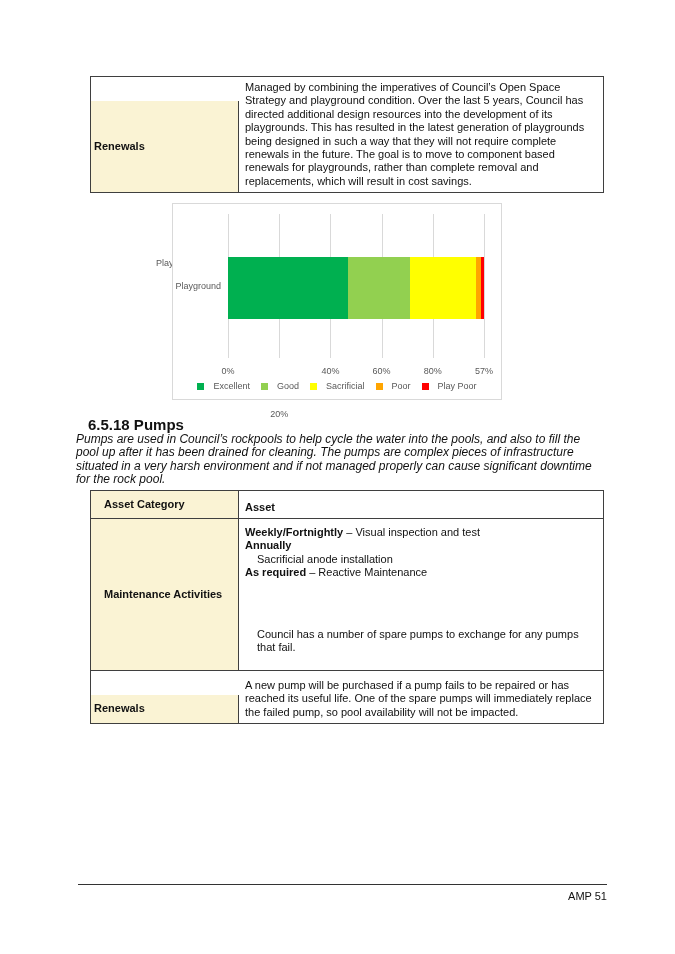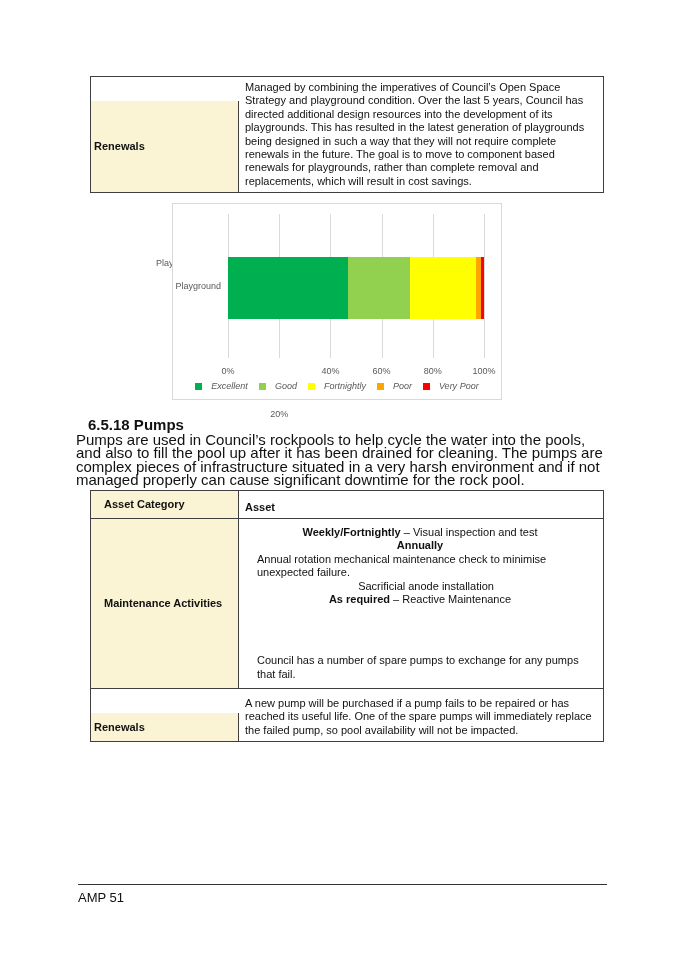--- a/index.html
+++ b/index.html
@@ -31,21 +31,21 @@
     font-weight: bold;
     display: flex; align-items: center;
     padding: 3px 4px 3px 13px;
   }
   .t-label.tight { padding-left: 3px; margin-top: 24px; }
   .t-value {
     flex: 1 1 auto;
     padding: 4px 8px 4px 6px;
     display: flex; flex-direction: column; justify-content: flex-end;
   }
-  .t-value.top { justify-content: flex-start; padding-top: 7px; padding-bottom: 7px; align-items: center; }
+  .t-value.top { justify-content: flex-start; padding-top: 7px; padding-bottom: 7px; }
   .t-value p { margin: 0; }
 
   #table1 { left: 90px; top: 76px; }
   #table1 .t-label { align-items: center; }
   #table2 { left: 90px; top: 490px; }
   .row-h1 { min-height: 27px; }
   .row-h2 { min-height: 28px; }
   .row-h3 { min-height: 152px; }
   .row-h4 { min-height: 53px; }
 
@@ -102,49 +102,49 @@
     position: absolute;
     transform: translateX(-50%);
     white-space: nowrap;
   }
   .legend {
     position: absolute;
     left: 0; right: 0; top: 177px;
     display: flex; justify-content: center; gap: 11px;
     font-size: 9px; color: #595959;
   }
-  .legend-item { display: flex; align-items: center; gap: 9px; font-style: italic; }
+  .legend-item { display: flex; align-items: center; gap: 9px; }
   .swatch { width: 7px; height: 7px; display: inline-block; }
 
   
   .section-heading {
     position: absolute;
     left: 88px; top: 416px;
     font-size: 15px; font-weight: bold; color: #111;
   }
   .section-intro {
     position: absolute;
     left: 76px; top: 433px;
     width: 528px;
-    font-size: 15px; line-height: 13.4px; color: #111;
+    font-size: 12px; line-height: 13.4px; color: #111; font-style: italic;
   }
 
   
   .footer-line {
     position: absolute;
     left: 78px; top: 884px;
     width: 529px; height: 0;
     border-top: 1px solid #333333;
   }
   .footer-text {
     position: absolute;
     left: 78px; top: 890px;
     width: 529px;
-    text-align: left;
-    font-size: 13px; color: #111;
+    text-align: right;
+    font-size: 11px; color: #111;
   }
 </style>
 </head>
 <body>
 
 <div class="page">
 
   <div class="doc-table" id="table1">
     <div class="t-row">
       <div class="t-label tight">
@@ -176,42 +176,42 @@
           <div class="seg" style="width: 1%; background: rgb(255, 0, 0);"></div>
         </div>
     </div>
     <div class="cat-label">Playground</div>
     <div class="ticks" id="ticks">
         <span class="tick" style="left: 0%;">0%</span>
         <span class="tick" style="left: 20%; margin-top: 43px;">20%</span>
         <span class="tick" style="left: 40%;">40%</span>
         <span class="tick" style="left: 60%;">60%</span>
         <span class="tick" style="left: 80%;">80%</span>
-        <span class="tick" style="left: 100%;">100%</span>
+        <span class="tick" style="left: 100%;">57%</span>
       </div>
     <div class="legend" id="legend">
         <span class="legend-item">
           <span class="swatch" style="background: rgb(0, 176, 80);"></span>
           <span>Excellent</span>
         </span>
         <span class="legend-item">
           <span class="swatch" style="background: rgb(146, 208, 80);"></span>
           <span>Good</span>
         </span>
         <span class="legend-item">
           <span class="swatch" style="background: rgb(255, 255, 0);"></span>
-          <span>Fortnightly</span>
+          <span>Sacrificial</span>
         </span>
         <span class="legend-item">
           <span class="swatch" style="background: rgb(255, 165, 0);"></span>
           <span>Poor</span>
         </span>
         <span class="legend-item">
           <span class="swatch" style="background: rgb(255, 0, 0);"></span>
-          <span>Very Poor</span>
+          <span>Play Poor</span>
         </span>
       </div>
   </div>
 
   <div class="section-heading">6.5.18 Pumps</div>
   <p class="section-intro">Pumps are used in Council’s rockpools to help cycle the water into the pools, and also to fill the pool up after it has been drained for cleaning. The pumps are complex pieces of infrastructure situated in a very harsh environment and if not managed properly can cause significant downtime for the rock pool.</p>
 
   <div class="doc-table" id="table2">
     <div class="t-row row-h1">
       <div class="t-label">
@@ -221,21 +221,20 @@
         <p style="font-weight:bold">Asset</p>
       </div>
     </div>
     <div class="t-row row-h3">
       <div class="t-label">
         <span>Maintenance Activities</span>
       </div>
       <div class="t-value top">
         <p class="ma"><b>Weekly/Fortnightly</b><span> – Visual inspection and test</span></p>
         <p class="ma"><b>Annually</b><span></span></p>
-        <p class="ma ind"><b></b><span>Annual rotation mechanical maintenance check to minimise unexpected failure.</span></p>
         <p class="ma ind"><b></b><span>Sacrificial anode installation</span></p>
         <p class="ma"><b>As required</b><span> – Reactive Maintenance</span></p>
         <p class="ma ind"><b></b><span>Council has a number of spare pumps to exchange for any pumps that fail.</span></p>
       </div>
     </div>
     <div class="t-row row-h4">
       <div class="t-label tight">
         <span>Renewals</span>
       </div>
       <div class="t-value">

